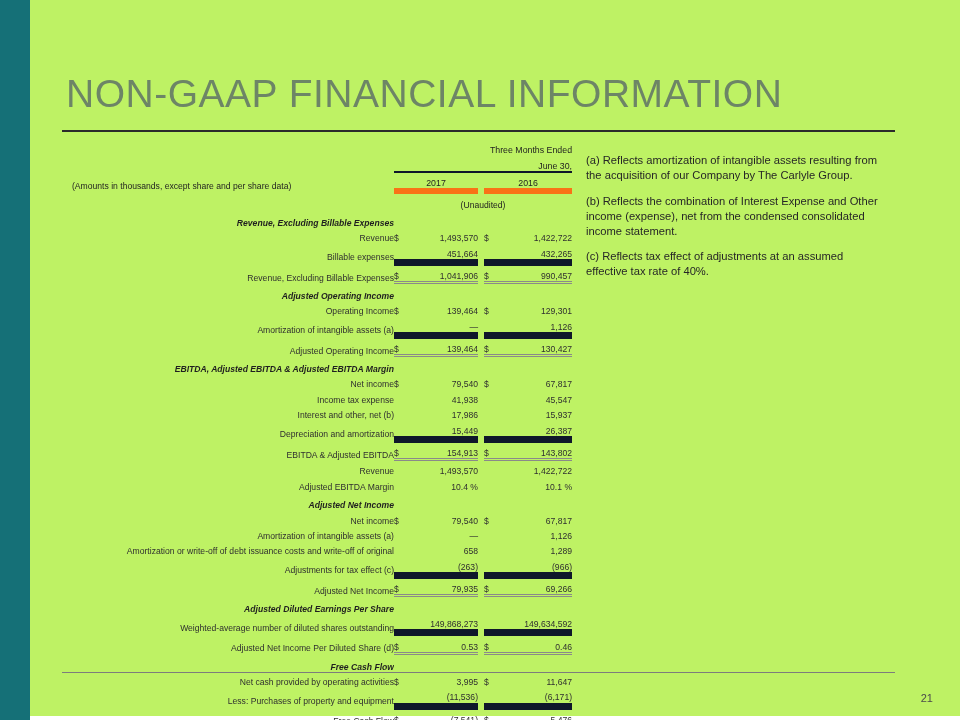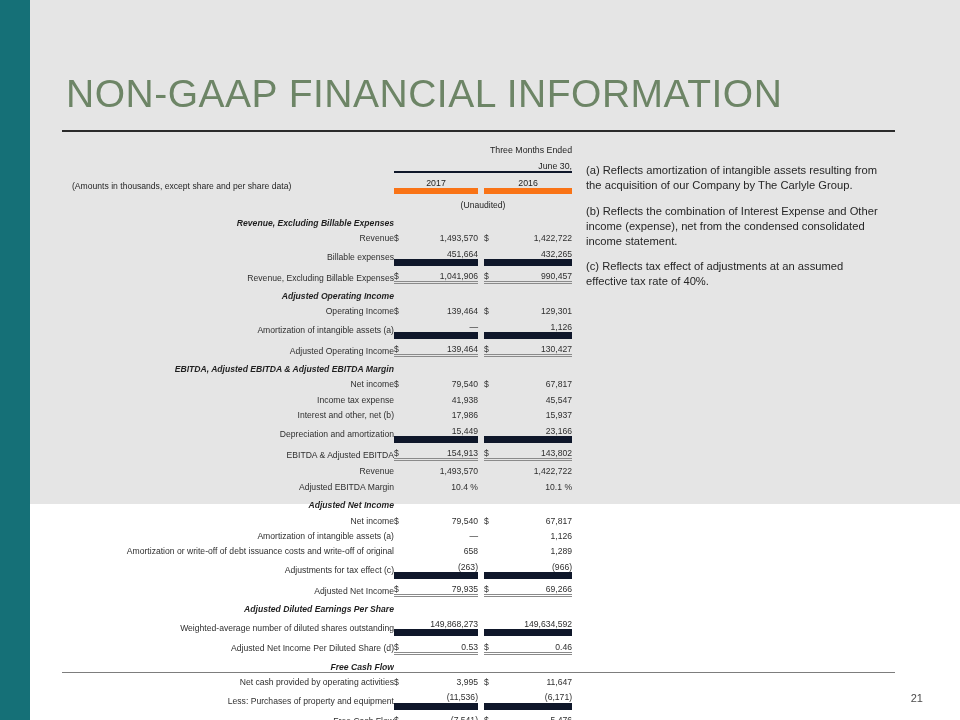--- a/index.html
+++ b/index.html
@@ -11,22 +11,22 @@
     height: 720px;
     background: #ffffff;
     font-family: "Liberation Sans", sans-serif;
     overflow: hidden;
     position: relative;
   }
   #slide {
     position: absolute;
     inset: 0;
     width: 960px;
-    height: 504px;
-    background: #e5e5e5;
+    height: 716px;
+    background: #bef264;
   }
   #accent-bar {
     position: absolute;
     left: 0;
     top: 0;
     width: 30px;
     height: 720px;
     background: #157077;
   }
   #slide-title {
@@ -51,21 +51,21 @@
   #rule-bottom {
     position: absolute;
     left: 62px;
     top: 672px;
     width: 833px;
     height: 0;
     border-top: 1.5px solid #7d7d7d;
   }
   #page-number {
     position: absolute;
-    right: 37px;
+    right: 27px;
     top: 692px;
     font-size: 11px;
     color: #4a4a4a;
   }
 
   
   #fin-table-wrap {
     position: absolute;
     left: 72px;
     top: 140px;
@@ -106,21 +106,21 @@
   .hdr-under  { border-bottom: 2px solid #0f172a; }
   .hdr-year   { text-align: center; font-weight: bold; font-size: 8.8px; color: #1f1f1f;
                 border-bottom: 6px solid #f97316; }
   .hdr-note   { text-align: center; font-weight: bold; font-size: 8.6px; color: #1f1f1f; }
   .hdr-amounts{ text-align: left; font-weight: bold; font-size: 8.6px; color: #1f1f1f; margin-top: 32px; }
 
   
   #footnotes {
     position: absolute;
     left: 586px;
-    top: 163px;
+    top: 153px;
     width: 300px;
     font-size: 11.2px;
     line-height: 1.33;
     color: #262626;
   }
   #footnotes p {
     margin: 0 0 11px 0;
   }
 </style>
 </head>
@@ -260,21 +260,21 @@
             <td></td>
             <td class="cur"></td>
             <td class="val">15,937</td>
           </tr>
           <tr class="botline">
             <td class="lbl lvl1">Depreciation and amortization</td>
             <td class="cur"></td>
             <td class="val">15,449</td>
             <td></td>
             <td class="cur"></td>
-            <td class="val">23,166</td>
+            <td class="val">26,387</td>
           </tr>
           <tr class="dline">
             <td class="lbl lvl2">EBITDA &amp; Adjusted EBITDA</td>
             <td class="cur">$</td>
             <td class="val">154,913</td>
             <td></td>
             <td class="cur">$</td>
             <td class="val">143,802</td>
           </tr>
           <tr>

